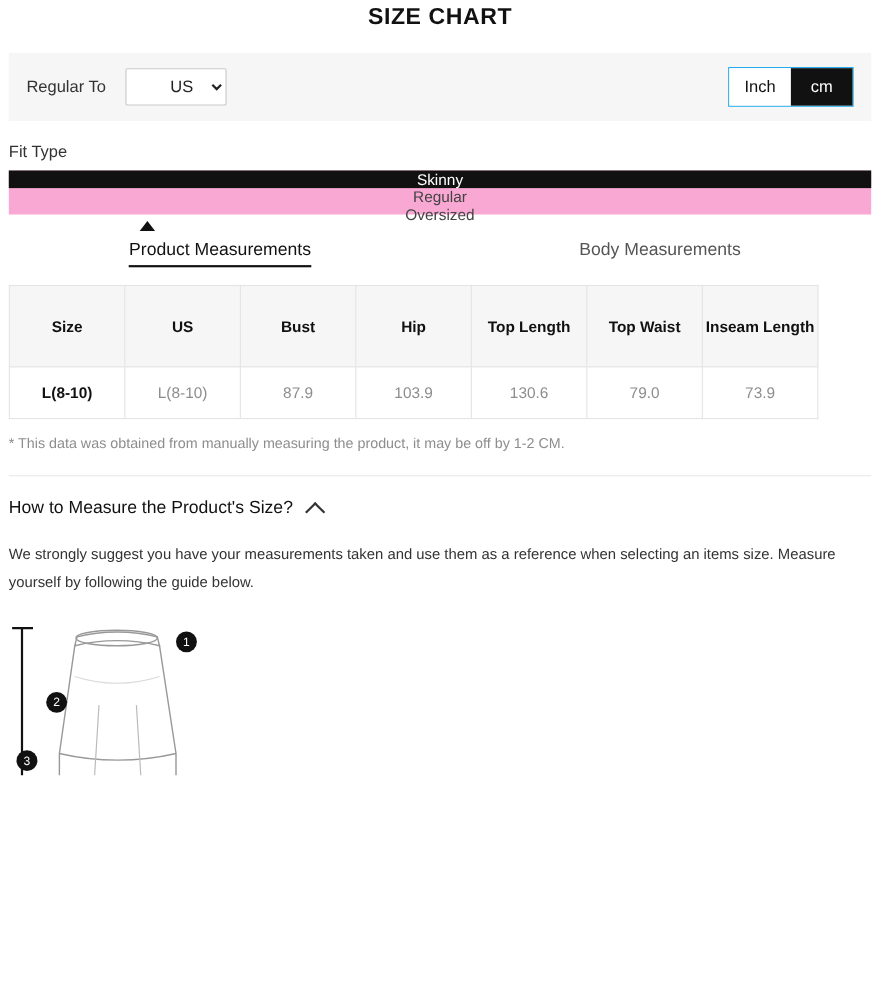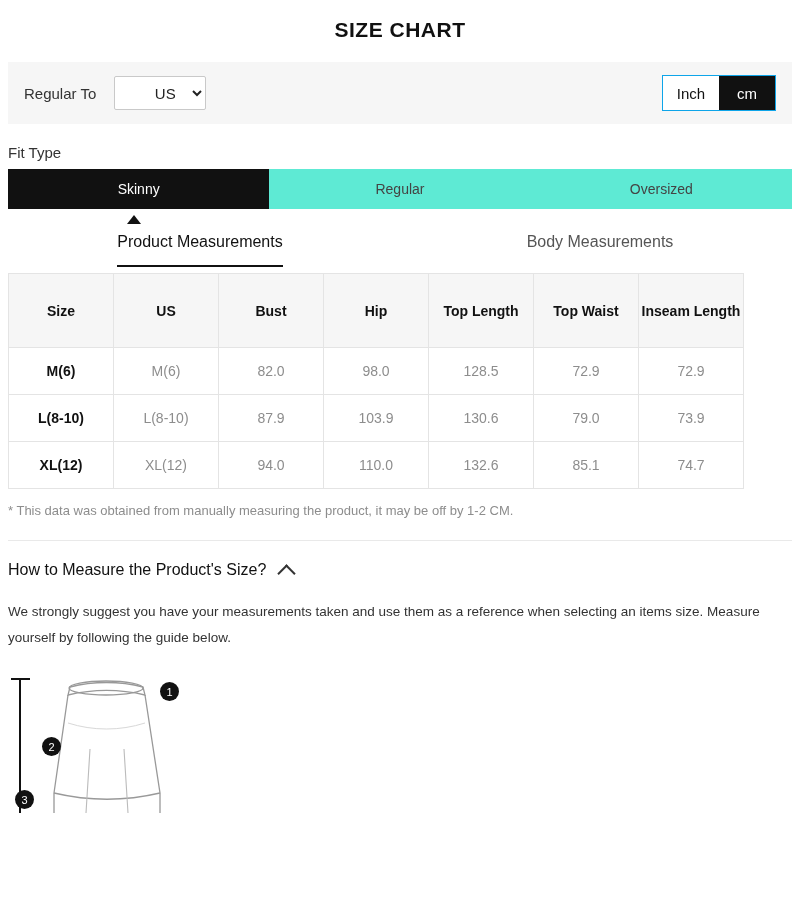--- a/index.html
+++ b/index.html
@@ -17,21 +17,21 @@
     position: relative;
   }
 
   
   .page-title {
     text-align: center;
     font-size: 21px;
     font-weight: bold;
     letter-spacing: 0.5px;
     color: #111;
-    padding-top: 16px;
+    padding-top: 2px;
     line-height: 28px;
   }
 
   
   .switch-bar {
     margin: 18px 8px 0 8px;
     background: #f6f6f6;
     height: 62px;
     display: flex;
     align-items: center;
@@ -77,21 +77,22 @@
   
   .fit-type-label {
     margin: 20px 0 8px 8px;
     font-size: 15px;
     color: #333;
   }
   .fit-tabs {
     margin: 0 8px;
     display: flex;
     height: 40px;
-    background: #5eead4;
+    background: #f9a8d4;
+    flex-direction: column;
   }
   .fit-tab {
     flex: 1;
     display: flex;
     align-items: center;
     justify-content: center;
     font-size: 14px;
     color: #444;
     position: relative;
   }
@@ -118,21 +119,21 @@
     text-align: center;
     font-size: 16px;
     color: #555;
     padding-bottom: 4px;
   }
   .meas-tab.active {
     color: #111;
   }
   .meas-tab.active span.txt {
     border-bottom: 2px solid #111;
-    padding-bottom: 15px;
+    padding-bottom: 5px;
     text-align: center;
   }
 
   
   .size-table {
     margin: 18px 8px 0 8px;
     width: 736px;
     border-collapse: collapse;
     table-layout: fixed;
   }
@@ -255,46 +256,28 @@
       <th>US</th>
       <th>Bust</th>
       <th>Hip</th>
       <th>Top Length</th>
       <th>Top Waist</th>
       <th>Inseam Length</th>
     </tr>
   </thead>
   <tbody>
     <tr>
-      <td class="first-col">M(6)</td>
-      <td>M(6)</td>
-      <td>82.0</td>
-      <td>98.0</td>
-      <td>128.5</td>
-      <td>72.9</td>
-      <td>72.9</td>
-    </tr>
-    <tr>
       <td class="first-col">L(8-10)</td>
       <td>L(8-10)</td>
       <td>87.9</td>
       <td>103.9</td>
       <td>130.6</td>
       <td>79.0</td>
       <td>73.9</td>
     </tr>
-    <tr>
-      <td class="first-col">XL(12)</td>
-      <td>XL(12)</td>
-      <td>94.0</td>
-      <td>110.0</td>
-      <td>132.6</td>
-      <td>85.1</td>
-      <td>74.7</td>
-    </tr>
   </tbody>
 </table>
 
 <div class="table-note">* This data was obtained from manually measuring the product, it may be off by 1-2 CM.</div>
 
 <div class="divider"></div>
 
 <div class="howto-head">
   <span>How to Measure the Product's Size?</span>
   <span class="chev"></span>

